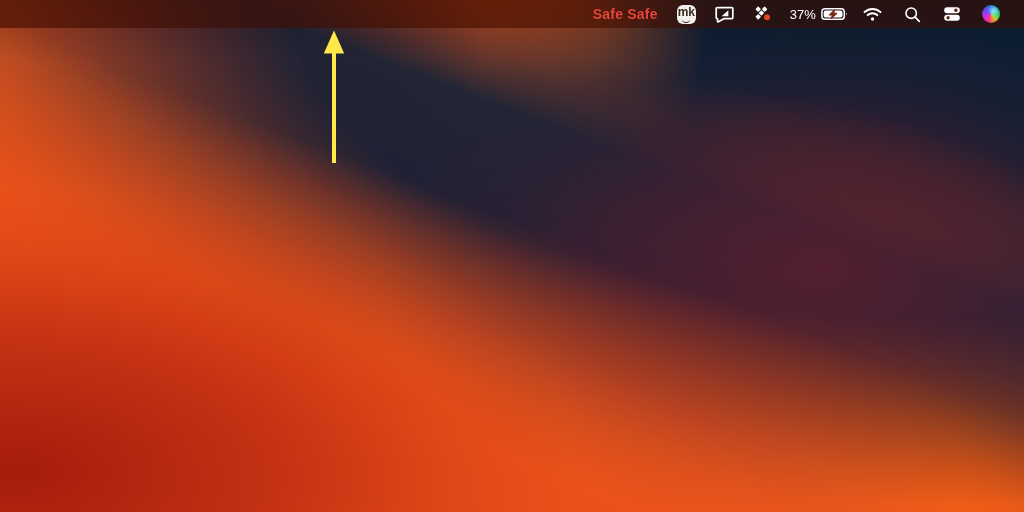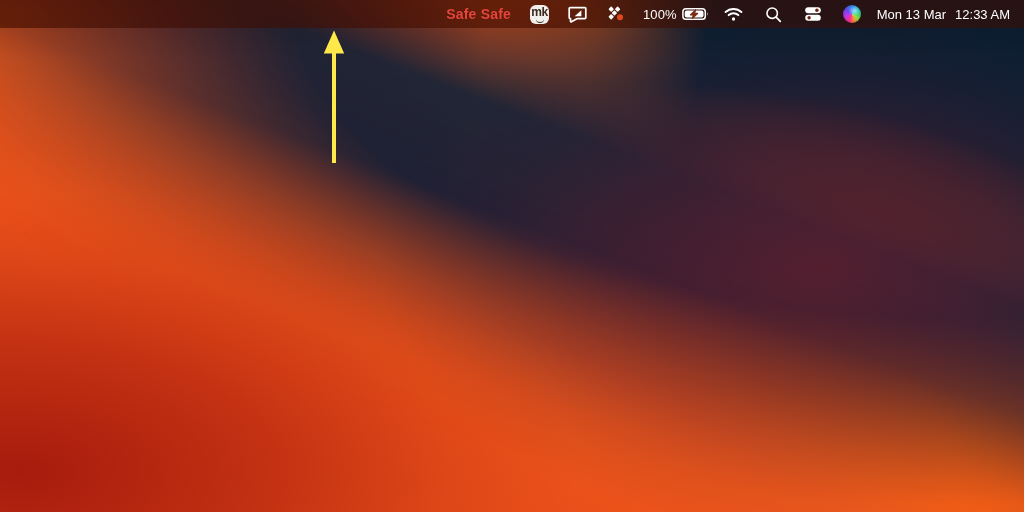--- a/index.html
+++ b/index.html
@@ -273,21 +273,21 @@
               <rect x="8.6" y="2.2" width="4.0" height="4.0" rx="0.7" transform="rotate(45 10.6 4.2)"></rect>
               <rect x="5.4" y="6.0" width="4.0" height="4.0" rx="0.7" transform="rotate(45 7.4 8.0)"></rect>
               <rect x="2.2" y="9.8" width="4.0" height="4.0" rx="0.7" transform="rotate(45 4.2 11.8)"></rect>
             </g>
             <circle cx="13.0" cy="12.3" r="3.0" fill="#e0481c"></circle>
           </svg>
         </span>
       </div>
 
       <div class="mb-item battery-group">
-        <span class="battery-pct">100%</span>
+        <span class="battery-pct">37%</span>
         <span class="battery-icon">
           <svg width="27" height="14" viewBox="0 0 27 14" aria-hidden="true">
             <rect x="0.9" y="1.7" width="22.4" height="10.6" rx="3.1" fill="none" stroke="#ffffff" stroke-width="1.5"></rect>
             <rect x="2.7" y="3.5" width="18.8" height="7.0" rx="1.9" fill="#ffffff"></rect>
             <path d="M25.1 5.2 a2.6 2.6 0 0 1 0 3.6 z" fill="#ffffff" opacity="0.85"></path>
             <path d="M13.6 2.9 L8.4 7.9 h3.0 l-1.1 3.6 l5.4 -5.2 h-3.1 z" fill="#7a2a12" stroke="#7a2a12" stroke-width="1.1" stroke-linejoin="round"></path>
           </svg>
         </span>
       </div>
 
@@ -320,24 +320,20 @@
             <rect x="1.2" y="8.8" width="15.6" height="6.0" rx="3.0" fill="#ffffff"></rect>
             <circle cx="5.1" cy="11.8" r="1.7" fill="#6d2111"></circle>
           </svg>
         </span>
       </div>
 
       <div class="mb-item">
         <span class="icon-siri"></span>
       </div>
 
-      <div class="mb-item clock">
-        <span class="date">Mon 13 Mar</span>
-        <span class="time">12:33 AM</span>
-      </div>
 
     </div>
   </div>
 
   <div class="annotation-arrow">
     <svg width="26" height="134" viewBox="0 0 26 134" aria-hidden="true">
       <rect x="11.0" y="22" width="4.0" height="112" fill="#ffe94a"></rect>
       <path d="M13.0 1.5 L23.2 24.5 L2.8 24.5 Z" fill="#ffe94a"></path>
     </svg>
   </div>

